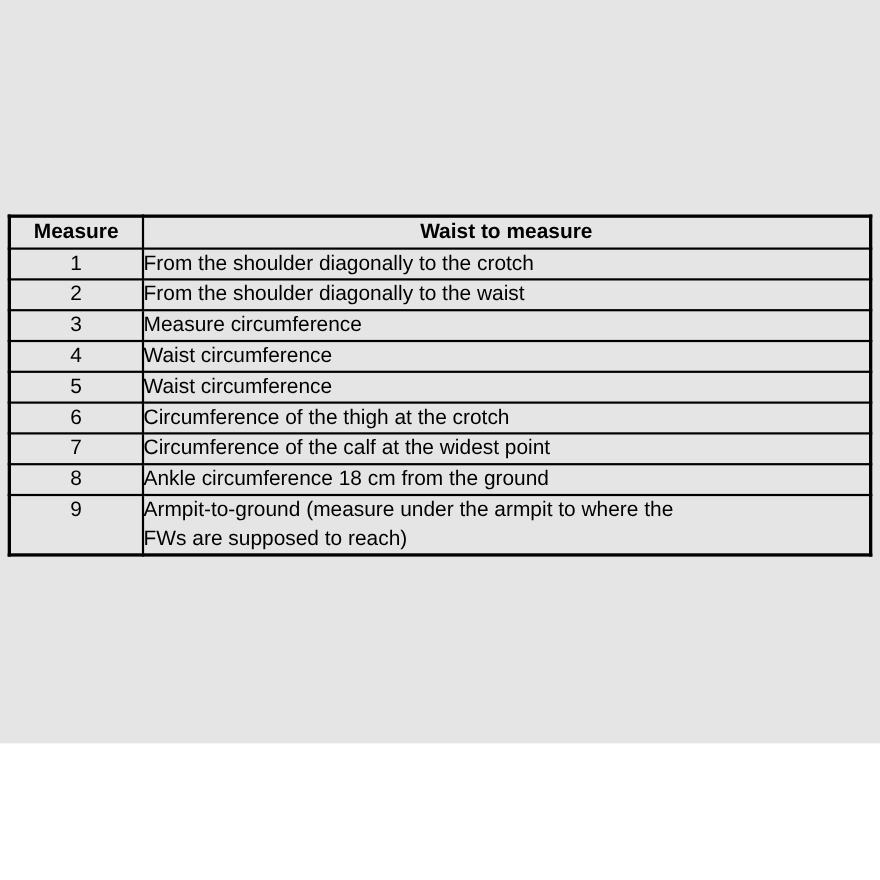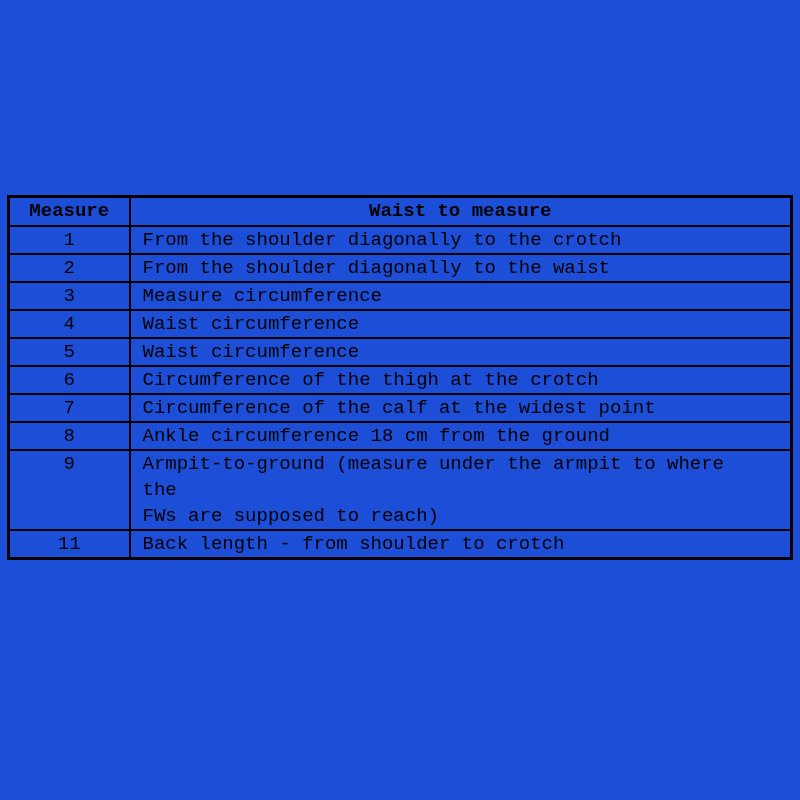--- a/index.html
+++ b/index.html
@@ -3,23 +3,23 @@
 <meta charset="utf-8">
 <style>
   html, body {
     margin: 0;
     padding: 0;
     background: #ffffff;
   }
   .page {
     position: relative;
     width: 800px;
-    height: 800px;
-    background: #1d4ed8;
-    font-family: Liberation Mono, monospace;
+    height: 676px;
+    background: #e5e5e5;
+    font-family: Liberation Sans, sans-serif;
     color: #000000;
   }
   table.measure-table {
     position: absolute;
     left: 7px;
     top: 195px;
     width: 786px;
     border-collapse: collapse;
     border: 3px solid #000000;
     table-layout: fixed;
@@ -37,21 +37,20 @@
     font-weight: bold;
     text-align: center;
     height: 27px;
   }
   .measure-table col.col-num { width: 121px; }
   .measure-table td.cell-num {
     text-align: center;
   }
   .measure-table td.cell-desc {
     text-align: left;
-    padding-left: 12px;
     padding-right: 38px;
     white-space: pre-line;
   }
   .measure-table tr.row-single { height: 26px; }
 </style>
 </head>
 <body>
 
 <div class="page">
   <table class="measure-table">
@@ -96,19 +95,15 @@
       </tr>
       <tr class="row-single">
         <td class="cell-num">8</td>
         <td class="cell-desc">Ankle circumference 18 cm from the ground</td>
       </tr>
       <tr>
         <td class="cell-num">9</td>
         <td class="cell-desc">Armpit-to-ground (measure under the armpit to where the
 FWs are supposed to reach)</td>
       </tr>
-      <tr class="row-single">
-        <td class="cell-num">11</td>
-        <td class="cell-desc">Back length - from shoulder to crotch</td>
-      </tr>
     </tbody>
   </table>
 </div>
 
 </body></html>

